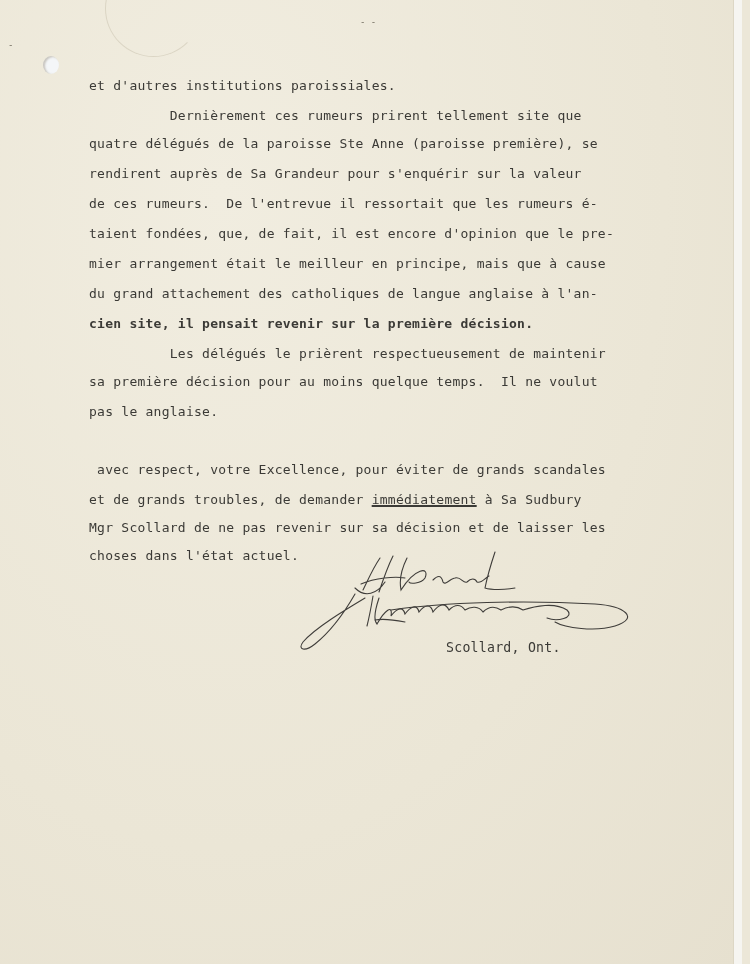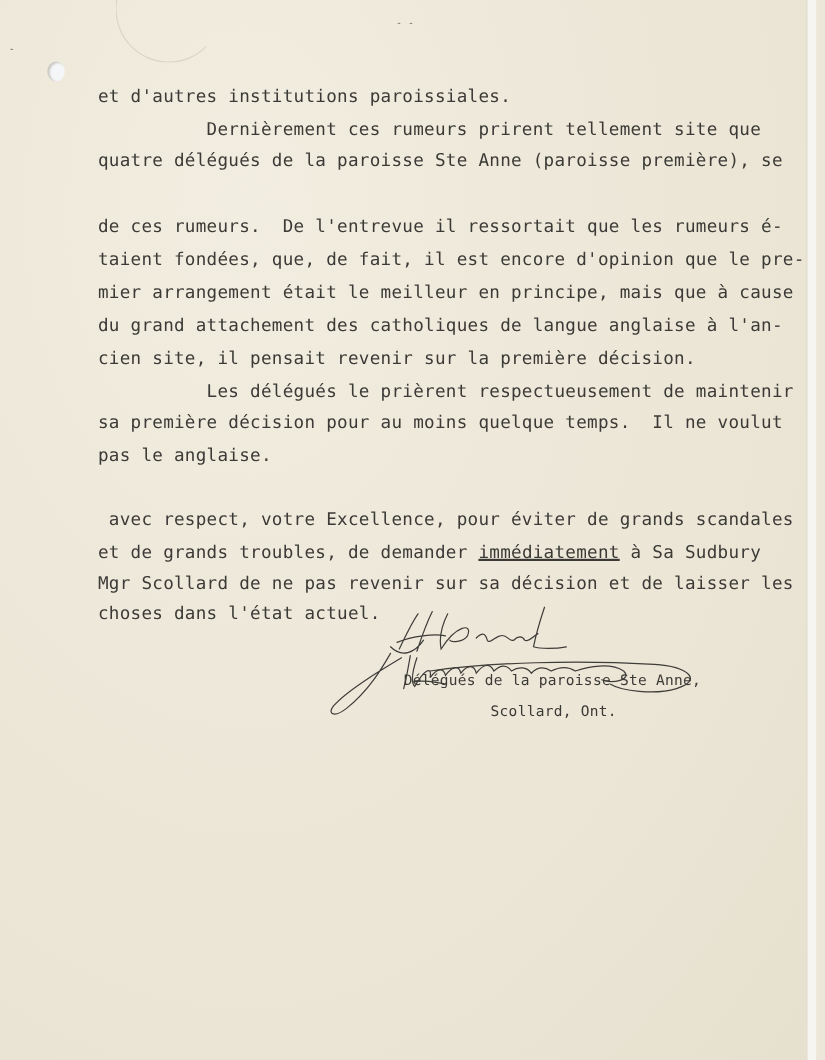--- a/index.html
+++ b/index.html
@@ -23,21 +23,21 @@
     box-shadow: 2px 1px 2px rgba(120,110,90,0.35) inset;
   }
   .fold {
     position:absolute; left:105px; top:-40px; width:95px; height:95px;
     border:1px solid rgba(180,172,150,0.35); border-radius:50%;
     border-top-color:transparent; border-right-color:transparent;
   }
   .mark { position:absolute; color:#6b6659; font-size:9px; }
   .typed {
     color:#3b3a36;
-    font-size:16px;
+    font-size:13px;
     letter-spacing:0.25px;
     position:absolute; left:89px;
     white-space:pre;
   }
   .line { position:absolute; left:0; white-space:pre; }
   .u { text-decoration:underline; text-decoration-thickness:1.5px; }
   .sig {
     position:absolute; left:295px; top:548px;
   }
   .closing { position:absolute; color:#3b3a36; font-size:13.2px; letter-spacing:0.25px; white-space:pre; }
@@ -50,25 +50,26 @@
   <div class="fold"></div>
   <div class="hole"></div>
   <div class="mark" style="left:8px;top:40px;">-</div>
   <div class="mark" style="left:360px;top:17px;">- -</div>
 
   <div class="typed" style="top:78px;">
     <div class="line" style="top:0px;">et d'autres institutions paroissiales.</div>
 
     <div class="line" style="top:30px;">          Dernièrement ces rumeurs prirent tellement site que</div>
     <div class="line" style="top:58px;">quatre délégués de la paroisse Ste Anne (paroisse première), se</div>
+    <div class="line" style="top:88px;">rendirent auprès de Sa Grandeur pour s'enquérir sur la valeur</div>
     <div class="line" style="top:118px;">de ces rumeurs.  De l'entrevue il ressortait que les rumeurs é-</div>
     <div class="line" style="top:148px;">taient fondées, que, de fait, il est encore d'opinion que le pre-</div>
     <div class="line" style="top:208px;">du grand attachement des catholiques de langue anglaise à l'an-</div>
     <div class="line" style="top:178px;">mier arrangement était le meilleur en principe, mais que à cause</div>
-    <div class="line" style="top:238px;">cien site, il pensait revenir sur la première décision.</div>
+    <div class="line" style="top:238px;font-weight:bold;">cien site, il pensait revenir sur la première décision.</div>
 
     <div class="line" style="top:268px;">          Les délégués le prièrent respectueusement de maintenir</div>
     <div class="line" style="top:296px;">sa première décision pour au moins quelque temps.  Il ne voulut</div>
     <div class="line" style="top:326px;">pas le anglaise.</div>
 
     <div class="line" style="top:384px;"> avec respect, votre Excellence, pour éviter de grands scandales</div>
     <div class="line" style="top:414px;"><span>et de grands troubles, de demander </span><span class="u">immédiatement</span><span> à Sa Sudbury</span></div>
     <div class="line" style="top:442px;">Mgr Scollard de ne pas revenir sur sa décision et de laisser les</div>
     <div class="line" style="top:470px;">choses dans l'état actuel.</div>
   </div>
@@ -77,15 +78,14 @@
     <g fill="none" stroke="#3f3d3a" stroke-width="1.1" stroke-linecap="round">
 
       <path d="M85 10 C78 20,72 34,68 42 M98 8 C92 20,88 32,84 44 M66 36 C80 30,100 28,110 30 M60 40 C70 50,82 46,90 34 M112 10 C106 22,104 32,106 42 C120 20,135 18,130 30 C126 36,115 36,114 34 M138 32 C142 28,146 26,148 34 C150 38,156 30,160 30 C166 28,168 36,172 34 C176 30,180 30,182 34 C186 36,190 30,194 28 M200 4 C196 16,192 30,190 40 C196 42,210 42,220 40"></path>
 
       <path d="M60 46 C52 60,40 80,20 96 C10 104,2 102,8 94 C20 80,50 62,70 50 M78 48 C76 60,74 70,72 78 M84 50 C80 62,78 72,82 76 C90 62,98 56,96 68 C102 60,108 58,110 66 C116 58,122 56,124 64 C130 56,136 56,138 64 C144 56,150 54,154 62 C160 56,166 56,170 62 C176 58,184 58,188 64 C194 58,200 58,206 62 C214 58,222 58,228 62 C240 58,260 54,272 62 C280 70,262 74,252 70"></path>
       <path d="M96 62 C150 54,230 52,300 56 C330 58,345 70,320 78 C300 84,270 80,260 74"></path>
       <path d="M80 72 C90 70,100 72,110 74"></path>
     </g>
   </svg>
 
-  <div class="closing" style="left:367px;top:612px;">Délégués de la paroisse Ste Anne,</div>
   <div class="closing" style="left:446px;top:640px;">Scollard, Ont.</div>
 </div>
 
 </body></html>

